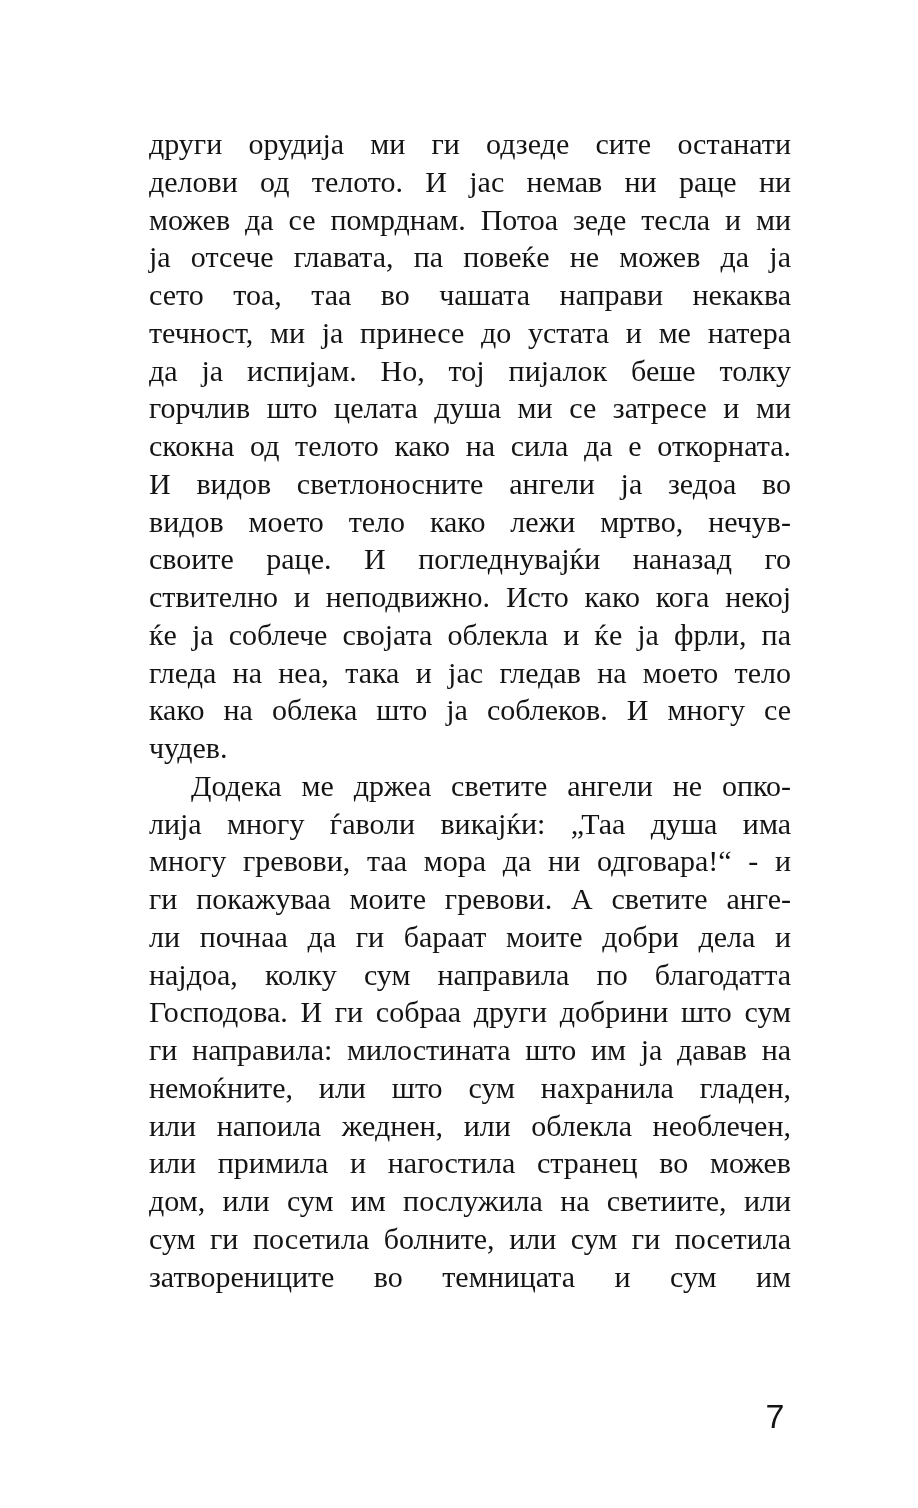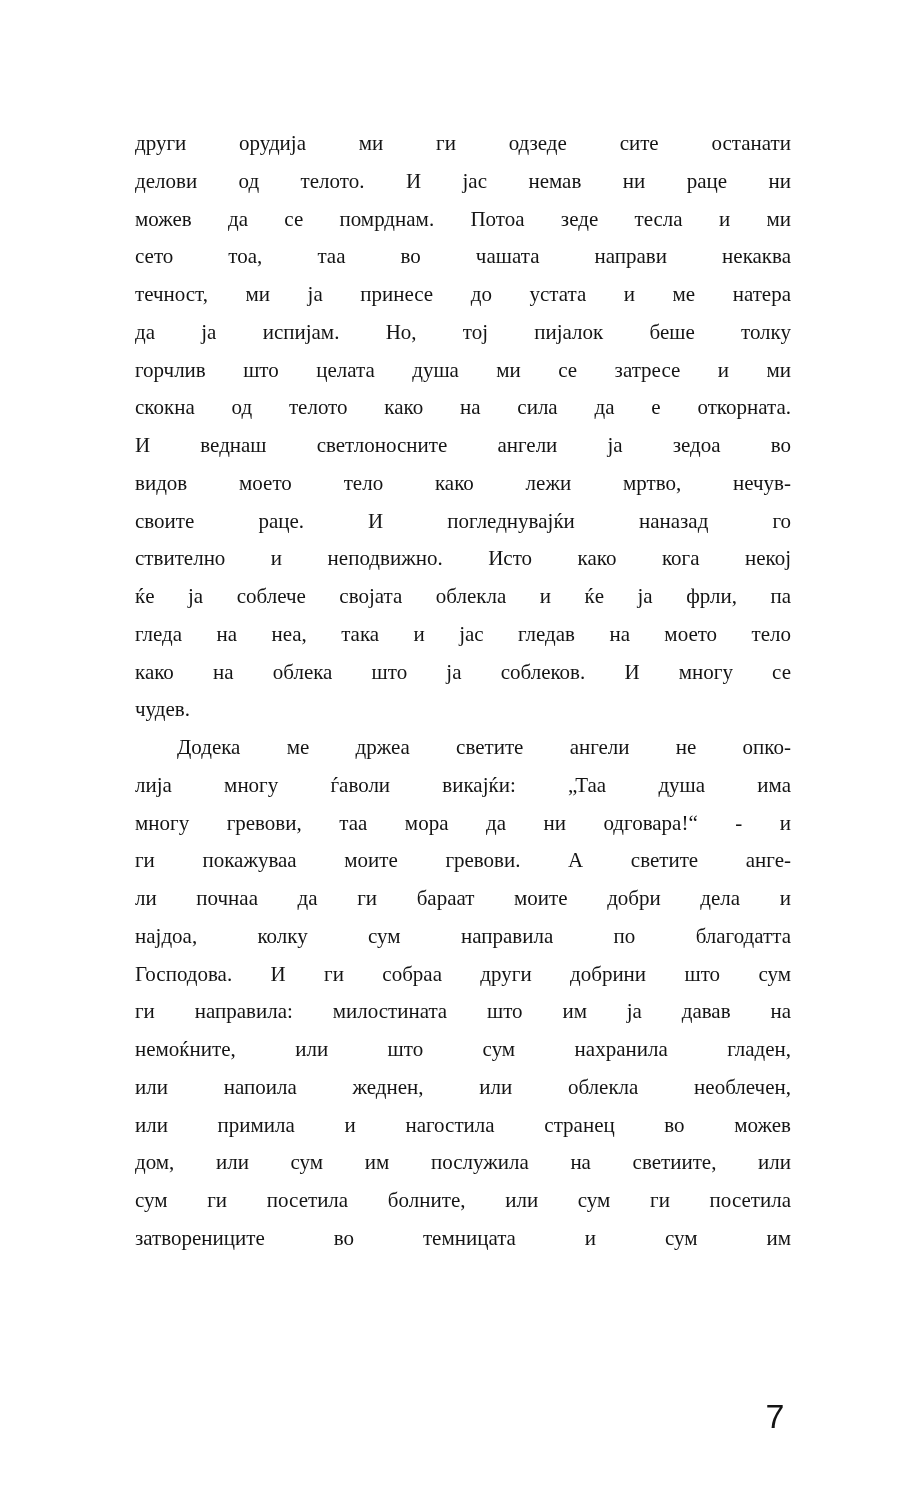--- a/index.html
+++ b/index.html
@@ -16,26 +16,27 @@
     font-family: "Liberation Serif", serif;
     color: #141414;
   }
   .text-block {
     position: absolute;
     left: 135px;
     top: 125px;
     width: 656px;
   }
   .line {
-    font-size: 21px;
+    font-size: 30px;
     line-height: 37.75px;
     text-align: justify;
     text-align-last: justify;
     white-space: normal;
     letter-spacing: 0;
+    margin-left: 14px;
   }
   .line.para-end {
     text-align-last: left;
   }
   .line.indent {
     text-indent: 42px;
   }
   .page-number {
     position: absolute;
     left: 747px;
@@ -49,26 +50,27 @@
   }
 </style>
 </head>
 <body>
 
 <div class="book-page">
   <div class="text-block">
       <div class="line">други орудија ми ги одзеде сите останати</div>
       <div class="line">делови од телото. И јас немав ни раце ни</div>
       <div class="line">можев да се помрднам. Потоа зеде тесла и ми</div>
+      <div class="line">ја отсече главата, па повеќе не можев да ја</div>
       <div class="line">сето тоа, таа во чашата направи некаква</div>
       <div class="line">течност, ми ја принесе до устата и ме натера</div>
       <div class="line">да ја испијам. Но, тој пијалок беше толку</div>
       <div class="line">горчлив што целата душа ми се затресе и ми</div>
       <div class="line">скокна од телото како на сила да е откорната.</div>
-      <div class="line">И веднаш светлоносните ангели ја зедоа во</div>
+      <div class="line">И видов светлоносните ангели ја зедоа во</div>
       <div class="line">видов моето тело како лежи мртво, нечув-</div>
       <div class="line">своите раце. И погледнувајќи наназад го</div>
       <div class="line">ствително и неподвижно. Исто како кога некој</div>
       <div class="line">ќе ја соблече својата облекла и ќе ја фрли, па</div>
       <div class="line">гледа на неа, така и јас гледав на моето тело</div>
       <div class="line">како на облека што ја соблеков. И многу се</div>
       <div class="line para-end">чудев.</div>
       <div class="line indent">Додека ме држеа светите ангели не опко-</div>
       <div class="line">лија многу ѓаволи викајќи: „Таа душа има</div>
       <div class="line">многу гревови, таа мора да ни одговара!“ - и</div>

